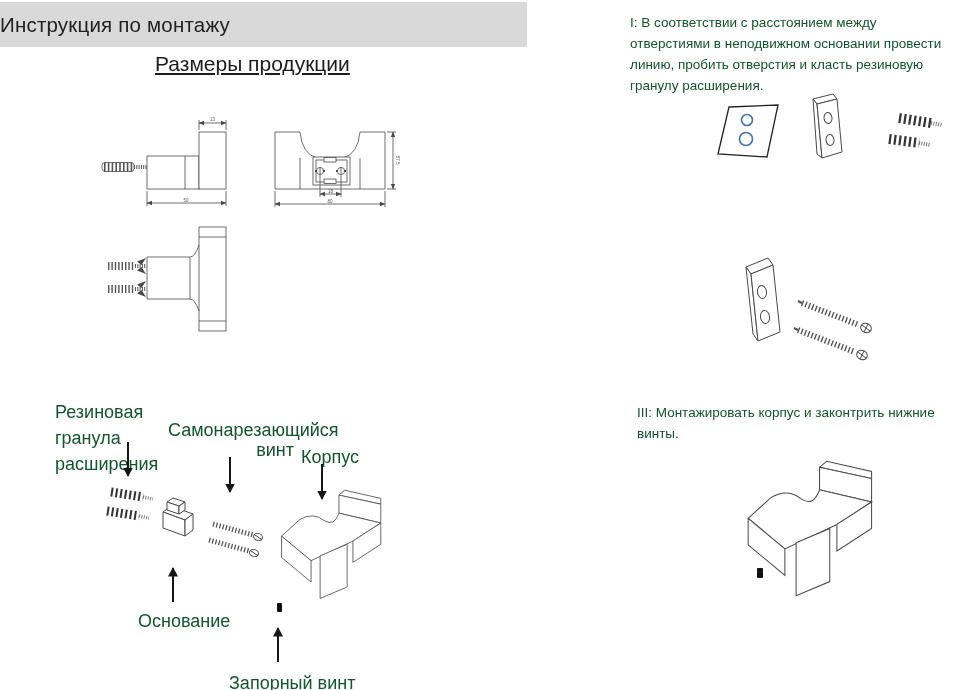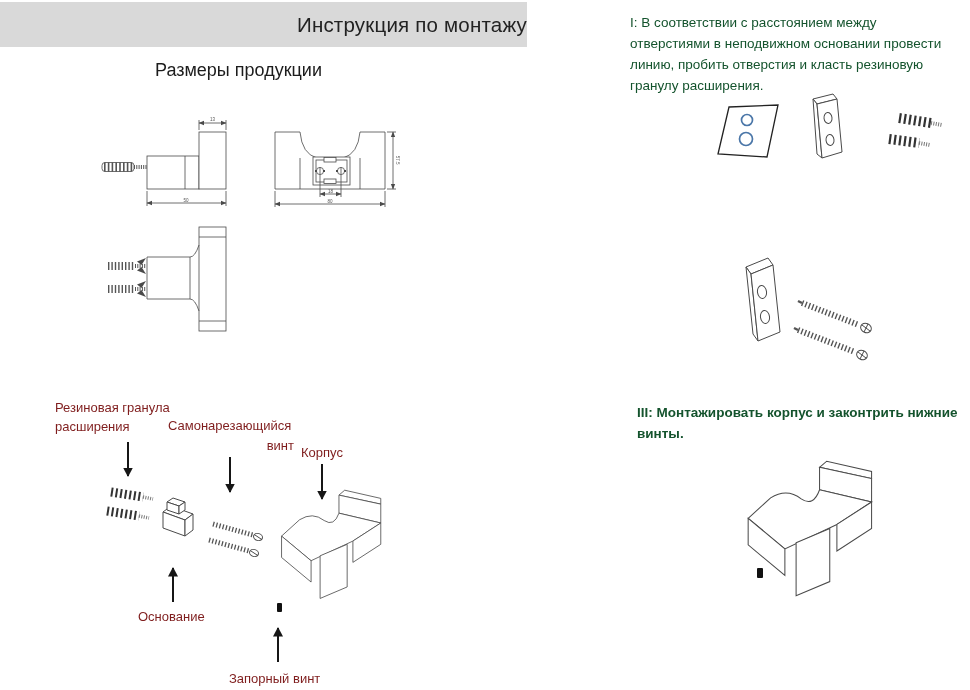--- a/index.html
+++ b/index.html
@@ -1,27 +1,27 @@
 <!DOCTYPE html>
 <html><head>
 <meta charset="utf-8">
 <style>
   html,body{margin:0;padding:0;background:#fff;}
   #page{position:relative;width:970px;height:690px;background:#ffffff;overflow:hidden;
         font-family:"Liberation Sans","DejaVu Sans",sans-serif;color:#1f1f1f;}
   .abs{position:absolute;}
   #header-bar{left:0;top:2px;width:527px;height:45px;background:#d9d9d9;
-              display:flex;align-items:center;justify-content:flex-end;}
+              display:flex;align-items:center;justify-content:flex-start;}
   #header-title{font-size:20.5px;color:#222;letter-spacing:.2px;}
-  #subtitle{left:155px;top:60px;font-size:18px;color:#1c1c1c;}
+  #subtitle{left:155px;top:52px;font-size:21px;color:#1c1c1c;text-decoration:underline;}
   .step-text{font-size:13.5px;line-height:1.55;color:#14532d;text-align:left;}
   #step1-text{left:630px;top:13px;width:330px;}
   #step2-text{left:630px;top:205px;width:340px;}
-  #step3-text{left:637px;top:403px;width:333px;font-weight:bold;}
-  .part-label{font-size:13px;color:#7f1d1d;line-height:1.45;}
+  #step3-text{left:637px;top:403px;width:333px;}
+  .part-label{font-size:18px;color:#14532d;line-height:1.45;}
   #label-rubber{left:55px;top:399px;width:148px;}
   #label-screw-1{left:168px;top:417px;}
   #label-screw-2{left:168px;top:437px;width:126px;text-align:right;}
   #label-body{left:301px;top:444px;}
   #label-base{left:138px;top:608px;}
   #label-lockscrew{left:229px;top:670px;}
   svg{display:block;}
   .tl{stroke:#4a4a4a;stroke-width:0.8;fill:none;}
   .tf{stroke:#4a4a4a;stroke-width:0.8;fill:#ffffff;}
   .il{stroke:#4a4a4a;stroke-width:1;fill:none;}

